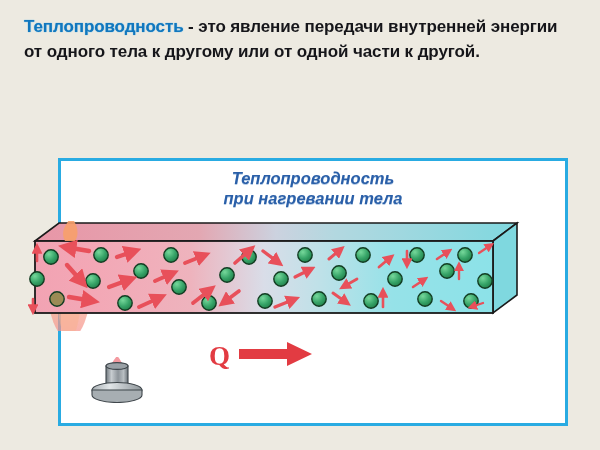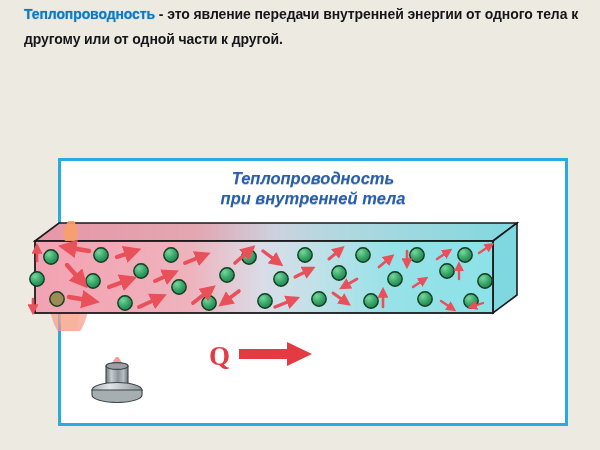--- a/index.html
+++ b/index.html
@@ -7,23 +7,23 @@
     width:600px;height:450px;
     background:#EDEAE1;
     font-family:"Liberation Sans", sans-serif;
     overflow:hidden;
     position:relative;
   }
 
   
   #header-text{
     position:absolute;
-    left:24px; top:2px;
+    left:24px; top:14px;
     width:556px;
-    font-size:14px;
+    font-size:17px;
     font-weight:bold;
     line-height:25px;
     color:#16161a;
     letter-spacing:-0.1px;
   }
   #header-text .term{
     color:#1277bd;
     text-shadow:0 0 1px #7fc2e8, 0 0 1px #7fc2e8;
   }
   #header-text .dash{color:#16161a;}
@@ -87,21 +87,21 @@
 <body>
 
 <div id="header-text">
   <span class="term">Теплопроводность</span><span class="dash"> - </span><span class="def">это явление передачи внутренней энергии от одного тела к другому или от одной части к другой.</span>
 </div>
 
 <div id="diagram-panel">
 
   <div id="diagram-caption">
     <div>Теплопроводность</div>
-    <div>при внутренней тела</div>
+    <div>при нагревании тела</div>
   </div>
 
   <div id="rod-wrap">
     <svg id="rod-svg" width="510" height="110" viewBox="0 0 510 110" xmlns="http://www.w3.org/2000/svg">
       <defs>
         <linearGradient id="frontGrad" x1="0" y1="0" x2="1" y2="0">
           <stop offset="0%" stop-color="#f2a3b3"></stop>
           <stop offset="14%" stop-color="#f3a8b6"></stop>
           <stop offset="34%" stop-color="#eeb3bd"></stop>
           <stop offset="50%" stop-color="#d9dde8"></stop>

